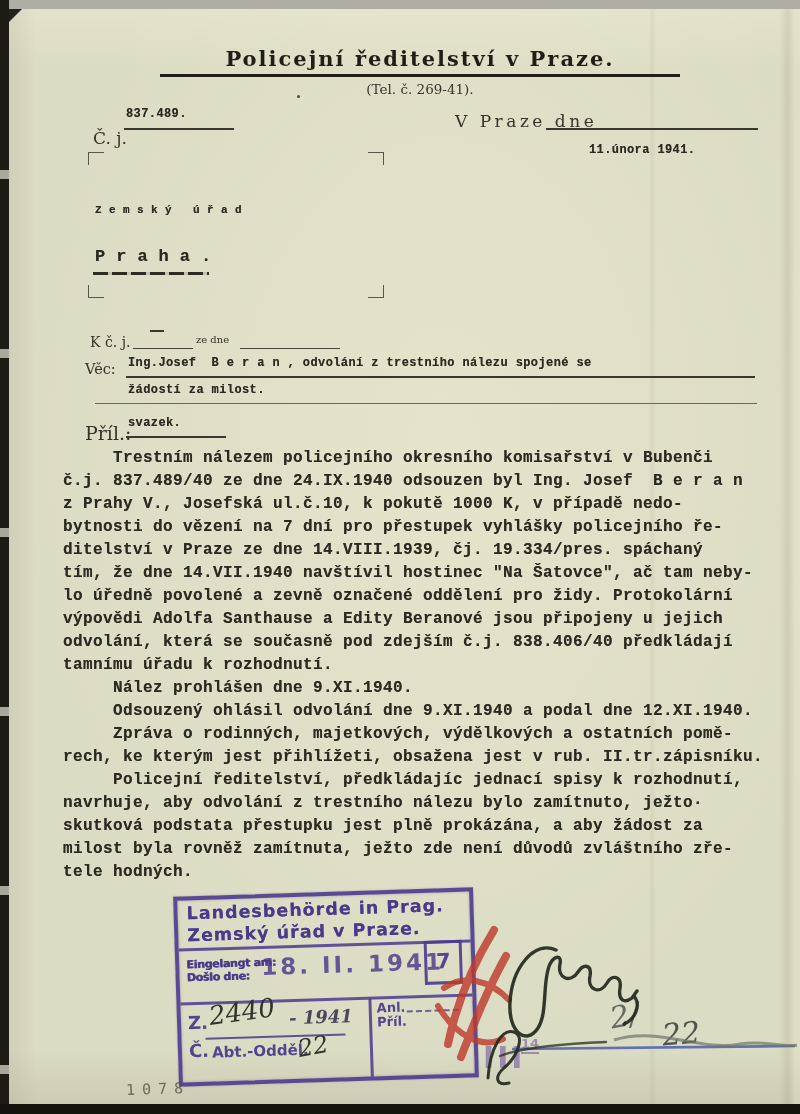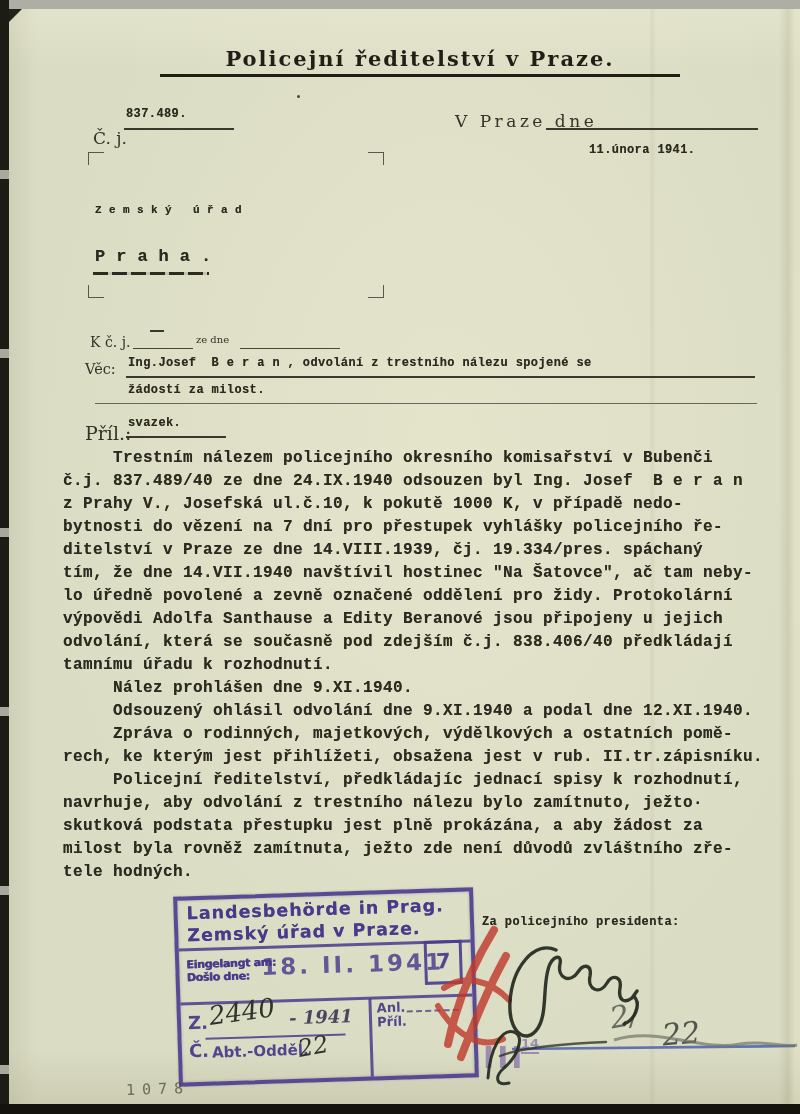--- a/index.html
+++ b/index.html
@@ -51,20 +51,21 @@
 
 <div class="page">
   <div class="edge-top"></div>
   <div class="paper"></div>
   <div class="edge-left"></div>
   <div class="edge-bottom"></div>
   <div class="torn-corner"></div>
   <div class="stray-dot"></div>
 
   <div class="title">Policejní ředitelství v Praze.</div>
+  <div class="p" style="left:160px;top:81px;width:520px;text-align:center;font-size:13.5px;">(Tel. č. 269-41).</div>
 
   <div class="p" style="left:93px;top:128px;font-size:17px;">Č. j.</div>
   <div class="t" style="left:126px;top:107px;">837.489.</div>
   <div class="rule" style="left:124px;top:128px;width:110px;"></div>
   <div class="p" style="left:455px;top:111px;font-size:17px;letter-spacing:3.5px;">V Praze dne</div>
   <div class="t" style="left:589px;top:107px;margin-top:36px;">11.února 1941.</div>
   <div class="rule" style="left:546px;top:128px;width:212px;"></div>
 
   <div class="bracket b-tl" style="left:88px;top:152px;"></div>
   <div class="bracket b-tr" style="left:368px;top:152px;"></div>
@@ -104,21 +105,20 @@
      Nález prohlášen dne 9.XI.1940.
      Odsouzený ohlásil odvolání dne 9.XI.1940 a podal dne 12.XI.1940.
      Zpráva o rodinných, majetkových, výdělkových a ostatních pomě-
 rech, ke kterým jest přihlížeti, obsažena jest v rub. II.tr.zápisníku.
      Policejní ředitelství, předkládajíc jednací spisy k rozhodnutí,
 navrhuje, aby odvolání z trestního nálezu bylo zamítnuto, ježto·
 skutková podstata přestupku jest plně prokázána, a aby žádost za
 milost byla rovněž zamítnuta, ježto zde není důvodů zvláštního zře-
 tele hodných.</div>
 
-  <div class="t" style="left:482px;top:915px;">Za policejního presidenta:</div>
 
   <div class="stamp">
     <div class="s s-head" style="left:9px;top:3px;">Landesbehörde in Prag.</div>
     <div class="s s-head" style="left:9px;top:25px;">Zemský úřad v Praze.</div>
     <div class="s-div" style="top:48px;"></div>
     <div class="s" style="left:7px;top:58px;font-size:11px;letter-spacing:-.3px;text-shadow:.7px 0 0 rgba(72,55,138,.9);">Eingelangt am:</div>
     <div class="s" style="left:7px;top:71px;font-size:11px;letter-spacing:-.3px;text-shadow:.7px 0 0 rgba(72,55,138,.9);">Došlo dne:</div>
     <div class="s s-date" style="left:82px;top:56px;">18. II. 1941</div>
     <div class="s-box7">
       <div class="s" style="position:static;font-size:21px;line-height:36px;">7</div>

